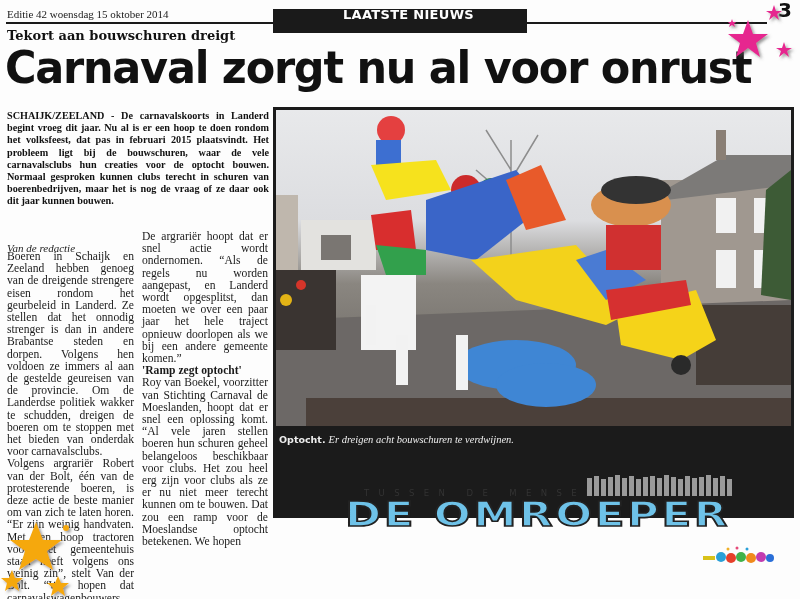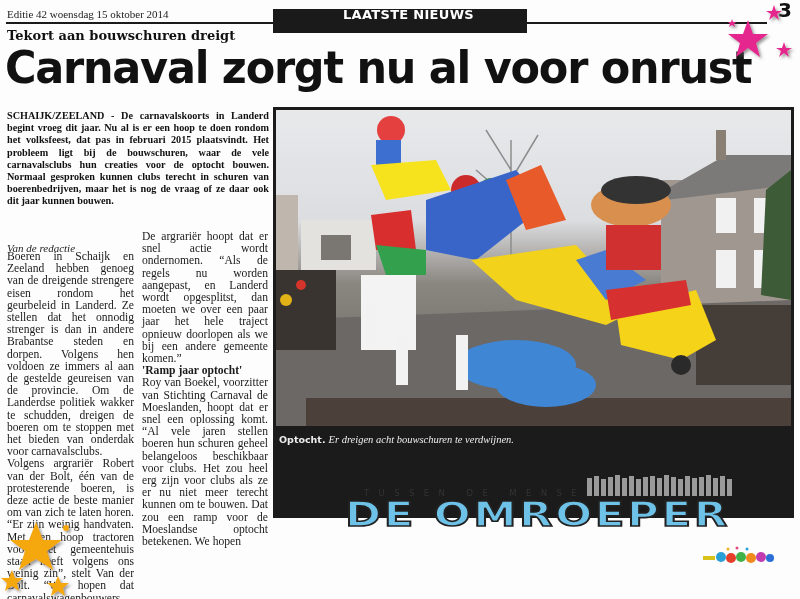--- a/index.html
+++ b/index.html
@@ -50,21 +50,21 @@
 <div class="lead">SCHAIJK/ZEELAND - De carnavalskoorts in Landerd begint vroeg dit jaar. Nu al is er een hoop te doen rondom het volksfeest, dat pas in februari 2015 plaatsvindt. Het probleem ligt bij de bouwschuren, waar de vele carnavalsclubs hun creaties voor de optocht bouwen. Normaal gesproken kunnen clubs terecht in schuren van boerenbedrijven, maar het is nog de vraag of ze daar ook dit jaar kunnen bouwen.</div>
 <div class="byline">Van de redactie</div>
 
 <div class="col col1">
   <p>Boeren in Schaijk en Zeeland hebben genoeg van de dreigende strengere eisen rondom het geurbeleid in Landerd. Ze stellen dat het onnodig strenger is dan in andere Brabantse steden en dorpen. Volgens hen voldoen ze immers al aan de gestelde geureisen van de provincie. Om de Landerdse politiek wakker te schudden, dreigen de boeren om te stoppen met het bieden van onderdak voor carnavalsclubs.</p>
   <p>Volgens argrariër Robert van der Bolt, één van de protesterende boeren, is deze actie de beste manier om van zich te laten horen. “Er zijn weinig handvaten. Met een hoop tractoren voor het gemeentehuis staan heeft volgens ons weinig zin”, stelt Van der Bolt. “We hopen dat carnavalswagenbouwers de politieke kopstukken erop aanspreken, zodat er actie wordt ondernomen.”</p>
 </div>
 
 <div class="col col2">
   <p>De argrariër hoopt dat er snel actie wordt ondernomen. “Als de regels nu worden aangepast, en Landerd wordt opgesplitst, dan moeten we over een paar jaar het hele traject opnieuw doorlopen als we bij een andere gemeente komen.”</p>
-  <p class="subhead">'Ramp jaar optocht'</p>
+  <p class="subhead">'Ramp zegt optocht'</p>
   <p>Roy van Boekel, voorzitter van Stichting Carnaval de Moeslanden, hoopt dat er snel een oplossing komt. “Al vele jaren stellen boeren hun schuren geheel belangeloos beschikbaar voor clubs. Het zou heel erg zijn voor clubs als ze er nu niet meer terecht kunnen om te bouwen. Dat zou een ramp voor de Moeslandse optocht betekenen. We hopen</p>
 </div>
 
 <div class="photo-wrap">
   <div class="photo">
     <svg width="515" height="316" viewBox="0 0 515 316">
 
       <g stroke="#8d8d8d" stroke-width="1.5" fill="none">
         <path d="M235 150 L235 30 M235 60 L210 20 M235 70 L262 25 M235 90 L200 60 M235 95 L270 70"></path>
       </g>

